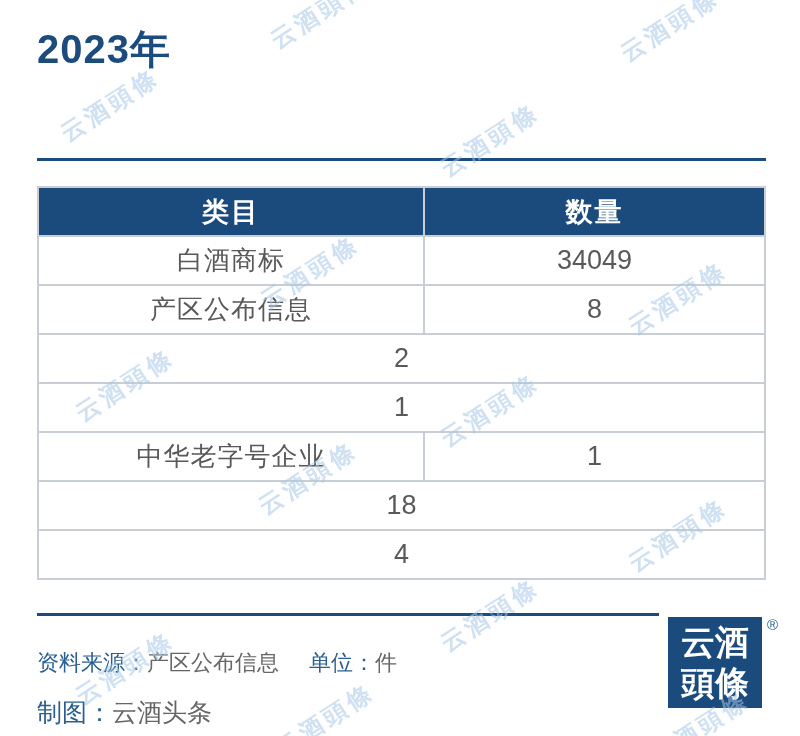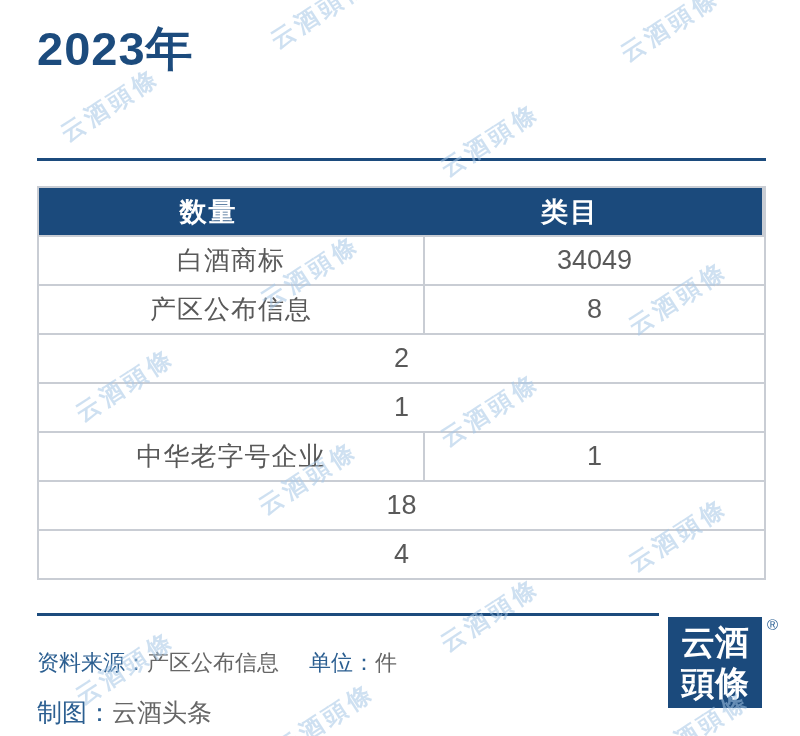--- a/index.html
+++ b/index.html
@@ -5,21 +5,21 @@
   * { margin:0; padding:0; box-sizing:border-box; }
   body { background:#ffffff; font-family:"Liberation Sans","DejaVu Sans",sans-serif; }
   .canvas {
     position:relative; width:800px; height:736px;
     background:#ffffff; overflow:hidden;
   }
 
   
   .title-block { position:absolute; left:37px; top:24px; }
   .title-line {
-    color:#1c4b7d; font-size:47px; font-weight:bold;
+    color:#1c4b7d; font-size:40px; font-weight:bold;
     line-height:50px; letter-spacing:1px; white-space:nowrap;
   }
   .title-divider {
     position:absolute; left:37px; top:158px; width:729px; height:3px;
     background:#1c4b7d;
   }
 
   
   .table {
     position:absolute; left:37px; top:186px; width:729px;
@@ -76,22 +76,22 @@
 
 <div class="canvas">
 
   <div class="title-block">
     <div class="title-line">2023年</div>
   </div>
   <div class="title-divider"></div>
 
   <div class="table">
     <div class="thead">
+      <div class="th col1">类目</div>
       <div class="th col2">数量</div>
-      <div class="th col1">类目</div>
     </div>
     <div class="tr">
       <div class="td col1">白酒商标</div>
       <div class="td col2">34049</div>
     </div>
     <div class="tr">
       <div class="td col1">产区公布信息</div>
       <div class="td col2">8</div>
     </div>
     <div class="tr">

